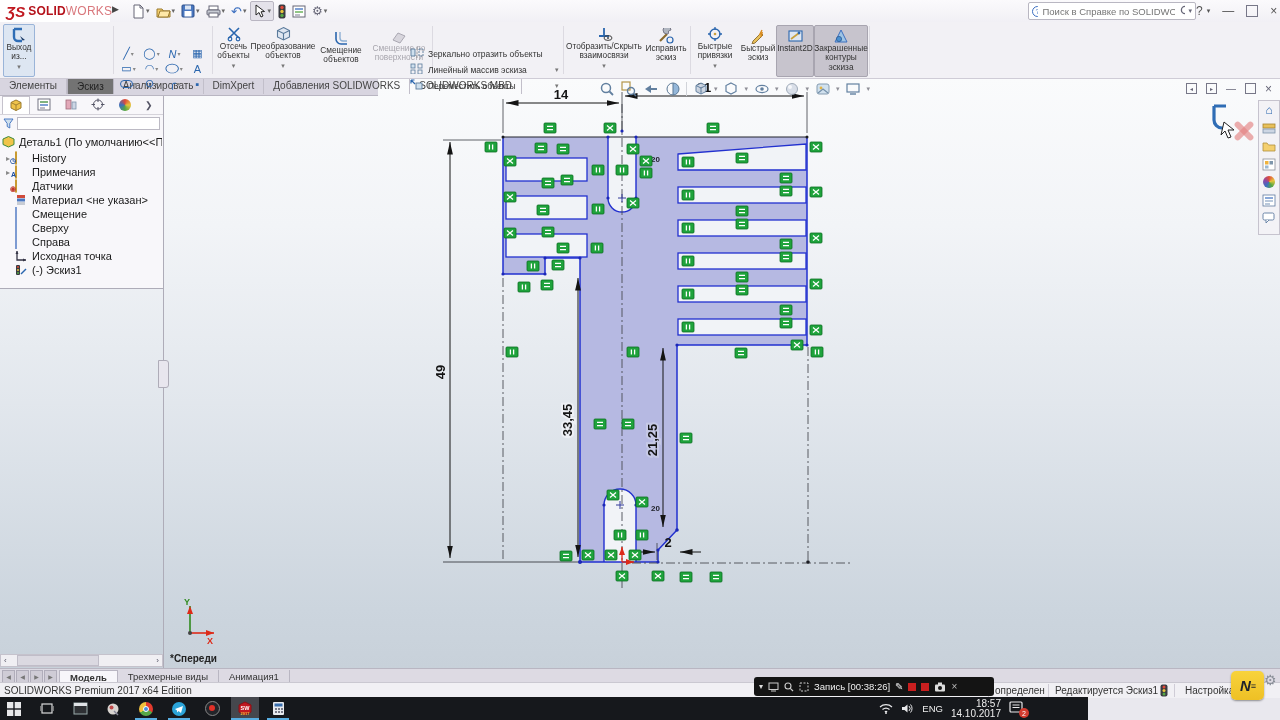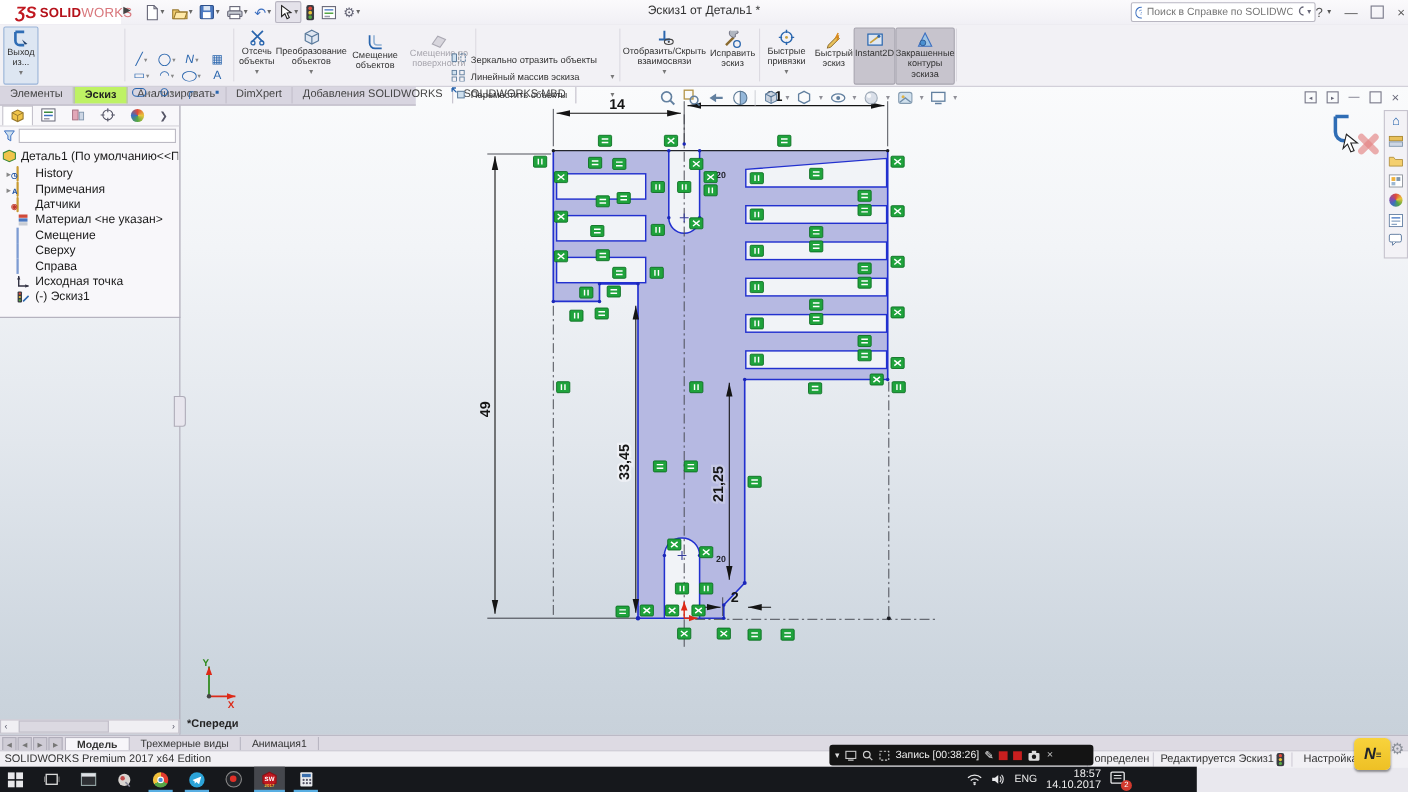--- a/index.html
+++ b/index.html
@@ -2,21 +2,21 @@
 <html><head>
 <meta charset="utf-8">
 <style>
   html,body{margin:0;padding:0}
   body{width:1280px;height:720px;overflow:hidden;position:relative;
        font-family:"Liberation Sans",sans-serif;background:#e9e8ee;font-size:11px}
   .abs{position:absolute}
   
   .titlebar{left:0;top:0;width:1280px;height:22px;background:linear-gradient(#fbfafc,#f1f0f5);
             border-bottom:1px solid #d8d6de;z-index:60}
-  .logo-wrap{left:0;top:0;width:110px;height:22px;background:#fff;display:flex;align-items:center;padding-left:14px;box-sizing:border-box}
+  .logo-wrap{left:0;top:0;width:110px;height:22px;background:#fff;display:flex;align-items:center;padding-left:6px;box-sizing:border-box}
   .logo-swoosh{color:#c01820;font-weight:bold;font-style:italic;font-size:15px;margin-right:3px}
   .logo-text{font-weight:bold;font-size:12px;color:#b5121b;letter-spacing:.2px}
   .logo-text span{color:#d9777c;font-weight:normal}
   .qat{left:130px;top:1px;height:20px;display:flex;align-items:center;gap:2px}
   .qbtn{display:flex;align-items:center;height:18px;padding:0 2px;color:#444}
   .qbtn .car{font-size:7px;color:#666;margin-left:1px}
   .ttl{top:4px;left:400px;width:480px;text-align:center;color:#333;font-size:11px}
   .search-box{top:2px;left:1028px;width:160px;height:16px;border:1px solid #b9b7c2;background:#fff;
               border-radius:2px;display:flex;align-items:center;padding:0 3px;gap:3px}
   .search-box input{border:none;outline:none;flex:1;font-size:9.5px;color:#666;background:transparent;font-family:"Liberation Sans",sans-serif}
@@ -30,21 +30,21 @@
   .rbtn .car{font-size:7px;color:#777;margin-top:1px}
   .pressed{background:#c7c4cd;border:1px solid #a8a5b0;border-radius:2px}
   .disabled{color:#a7a5ad}
   .gcell{width:23px;height:15px;display:flex;align-items:center;justify-content:center;color:#2a66ae;font-size:11px}
   .gcell .car{font-size:6px;color:#888;margin-left:1px}
   .mrow{position:absolute;display:flex;align-items:center;gap:4px;font-size:8.5px;color:#333;white-space:nowrap}
   .mrow .mic{color:#2a66ae;font-size:10px;width:14px;text-align:center}
   
   .tabstrip{left:0;top:78px;width:378px;height:17px;background:#d8d5e0;border-bottom:1px solid #b9b6c2;z-index:55;display:flex}
   .ctab{height:16px;padding:2px 9px 0;font-size:10px;color:#444;border-right:1px solid #c2bfca;box-sizing:border-box;white-space:nowrap}
-  .ctab.active{background:#bef264;font-weight:bold;color:#222;border:1px solid #b9b6c2;border-bottom:none}
+  .ctab.active{background:#737373;font-weight:normal;color:#222;border:1px solid #b9b6c2;border-bottom:none}
   
   .viewport{left:0;top:78px;width:1280px;height:590px;z-index:1;
      background:linear-gradient(180deg,#fafbfc 0%,#f2f4f7 25%,#e2e7ed 55%,#ccd5de 90%,#c8d1da 100%)}
   .headsup{left:598px;top:80px;height:18px;display:flex;align-items:center;gap:5px;z-index:10;opacity:.95}
   .headsup .car{font-size:7px;color:#8a8a92}
   .hsep{width:1px;height:14px;background:#cfd2d8}
   .view-label{left:170px;top:653px;font-size:10px;font-weight:bold;color:#222;z-index:10}
   
   .taskstrip{left:1258px;top:100px;width:22px;height:135px;background:#f3f2f6;border:1px solid #c6c3ce;
              z-index:10;display:flex;flex-direction:column;align-items:center;padding-top:1px;gap:2px;box-sizing:border-box}
@@ -686,21 +686,20 @@
           <line x1="3" y1="4" x2="11" y2="4" stroke="#3c6fc0" stroke-width="1.3"></line>
           <line x1="3" y1="7" x2="11" y2="7" stroke="#55a744" stroke-width="1.3"></line>
           <line x1="3" y1="10" x2="8" y2="10" stroke="#99a" stroke-width="1.3"></line>
         </svg>
       </span>
     <span class="qbtn">
         <span style="font-size:12px;color:#667">⚙</span>
         <span class="car">▾</span>
       </span>
   </div>
-  <div class="abs ttl">Эскиз1 от Деталь1 *</div>
   <div class="abs search-box">
     <svg width="11" height="11">
         <circle cx="5.5" cy="5.5" r="5" fill="none" stroke="#3c6fc0" stroke-width="1"></circle>
         <text x="5.5" y="8" text-anchor="middle" font-size="7" fill="#3c6fc0">?</text>
       </svg>
     <input placeholder="Поиск в Справке по SOLIDWORKS" style="">
     <svg width="12" height="12">
         <circle cx="5" cy="5" r="3.6" fill="none" stroke="#667" stroke-width="1.3"></circle>
         <line x1="7.6" y1="7.6" x2="11" y2="11" stroke="#667" stroke-width="1.4"></line>
       </svg>

